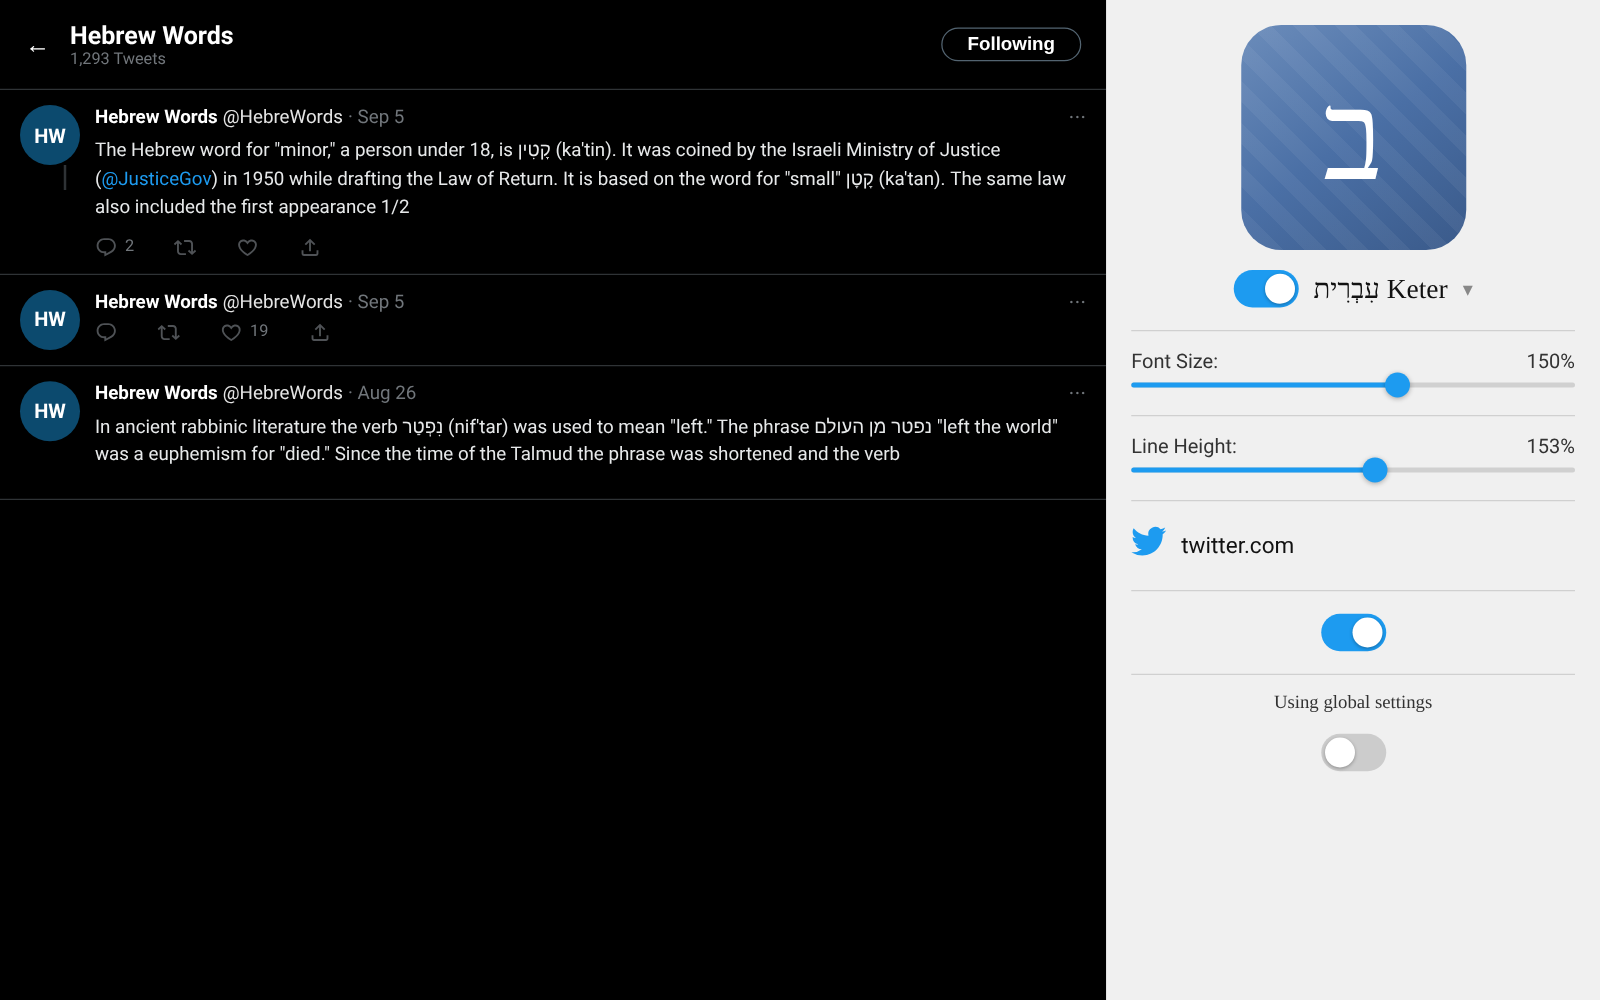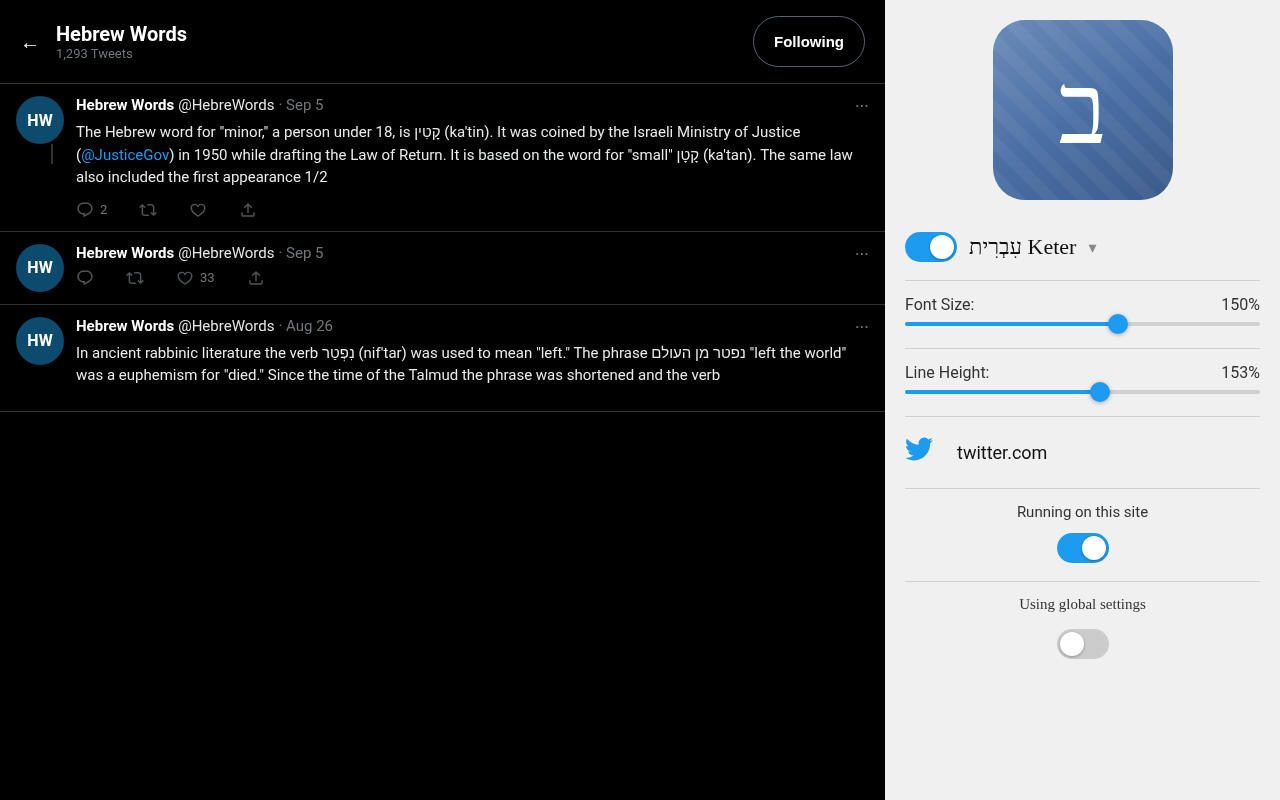--- a/index.html
+++ b/index.html
@@ -47,21 +47,21 @@
     }
     .header-subtitle {
       font-size: 13px;
       color: #71767b;
     }
     .following-btn {
       background: #000;
       color: #fff;
       border: 1px solid #536471;
       border-radius: 9999px;
-      padding: 16px 20px;
+      padding: 4px 20px;
       font-size: 15px;
       font-weight: 700;
       cursor: pointer;
     }
 
     
     .tweets-container {
       flex: 1;
       overflow-y: auto;
     }
@@ -202,25 +202,24 @@
       color: #fff;
       font-family: serif;
       position: relative;
       z-index: 1;
       line-height: 1;
     }
 
     .toggle-row {
       display: flex;
       align-items: center;
-      justify-content: flex-start;
+      justify-content: center;
       gap: 12px;
       margin-bottom: 8px;
       width: 100%;
-      margin-top: 16px;
     }
 
     .toggle {
       width: 52px;
       height: 30px;
       border-radius: 15px;
       background: #1d9bf0;
       position: relative;
       cursor: pointer;
       flex-shrink: 0;
@@ -313,21 +312,21 @@
       height: 20px;
       border-radius: 50%;
       background: #1d9bf0;
       box-shadow: 0 1px 4px rgba(0,0,0,0.3);
       cursor: pointer;
     }
 
     .site-row {
       display: flex;
       align-items: center;
-      gap: 24px;
+      gap: 12px;
       width: 100%;
       padding: 8px 0;
     }
 
     .twitter-bird-icon {
       color: #1d9bf0;
       font-size: 28px;
     }
 
     .site-url {
@@ -442,21 +441,21 @@
           </div>
           <div class="tweet-action">
             <svg class="action-icon" viewBox="0 0 24 24" fill="currentColor">
                 <path d="M4.5 3.88l4.432 4.14-1.364 1.46L5.5 7.55V16c0 1.1.896 2 2 2H13v2H7.5c-2.209 0-4-1.79-4-4V7.55L1.432 9.48.068 8.02 4.5 3.88zM16.5 6H11V4h5.5c2.209 0 4 1.79 4 4v8.45l2.068-1.93 1.364 1.46-4.432 4.14-4.432-4.14 1.364-1.46 2.068 1.93V8c0-1.1-.896-2-2-2z"></path>
               </svg>
           </div>
           <div class="tweet-action">
             <svg class="action-icon" viewBox="0 0 24 24" fill="currentColor">
                 <path d="M16.697 5.5c-1.222-.06-2.679.51-3.89 2.16l-.805 1.09-.806-1.09C9.984 6.01 8.526 5.44 7.304 5.5c-1.243.07-2.349.78-2.91 1.91-.552 1.12-.633 2.78.479 4.82 1.074 1.97 3.257 4.27 7.129 6.61 3.87-2.34 6.052-4.64 7.126-6.61 1.111-2.04 1.03-3.7.477-4.82-.561-1.13-1.666-1.84-2.908-1.91zm4.187 7.69c-1.351 2.48-4.001 5.12-8.379 7.67l-.503.3-.504-.3c-4.379-2.55-7.029-5.19-8.382-7.67-1.36-2.5-1.41-4.86-.514-6.67.887-1.79 2.647-2.91 4.601-3.01 1.651-.09 3.368.56 4.798 2.01 1.429-1.45 3.146-2.1 4.796-2.01 1.954.1 3.714 1.22 4.601 3.01.896 1.81.846 4.17-.514 6.67z"></path>
               </svg>
-            <span>33</span>
+            <span>19</span>
           </div>
           <div class="tweet-action">
             <svg class="action-icon" viewBox="0 0 24 24" fill="currentColor">
                 <path d="M12 2.59l5.7 5.7-1.41 1.42L13 6.41V16h-2V6.41l-3.3 3.3-1.41-1.42L12 2.59zM21 15l-.02 3.51c0 1.38-1.12 2.49-2.5 2.49H5.5C4.12 21 3 19.88 3 18.5V15h2v3.5c0 .28.22.5.5.5h12.98c.28 0 .5-.22.5-.5L19 15h2z"></path>
               </svg>
           </div>
         </div>
       </div>
     </div>
 
@@ -528,21 +527,20 @@
     <span class="twitter-bird-icon">
       <svg width="28" height="28" viewBox="0 0 24 24" fill="#1d9bf0">
           <path d="M23.953 4.57a10 10 0 01-2.825.775 4.958 4.958 0 002.163-2.723c-.951.555-2.005.959-3.127 1.184a4.92 4.92 0 00-8.384 4.482C7.69 8.095 4.067 6.13 1.64 3.162a4.822 4.822 0 00-.666 2.475c0 1.71.87 3.213 2.188 4.096a4.904 4.904 0 01-2.228-.616v.06a4.923 4.923 0 003.946 4.827 4.996 4.996 0 01-2.212.085 4.936 4.936 0 004.604 3.417 9.867 9.867 0 01-6.102 2.105c-.39 0-.779-.023-1.17-.067a13.995 13.995 0 007.557 2.209c9.053 0 13.998-7.496 13.998-13.985 0-.21 0-.42-.015-.63A9.935 9.935 0 0024 4.59z"></path>
         </svg>
     </span>
     <span class="site-url">twitter.com</span>
   </div>
 
   <div class="divider"></div>
 
-  <span class="running-label">Running on this site</span>
   <div class="toggle-row" style="justify-content:center;margin:8px 0;">
     <div class="toggle">
       <div class="toggle-thumb"></div>
     </div>
   </div>
 
   <div class="divider"></div>
 
   <span class="using-global-label">Using global settings</span>
   <div class="toggle-row" style="justify-content:center;margin:8px 0;">

